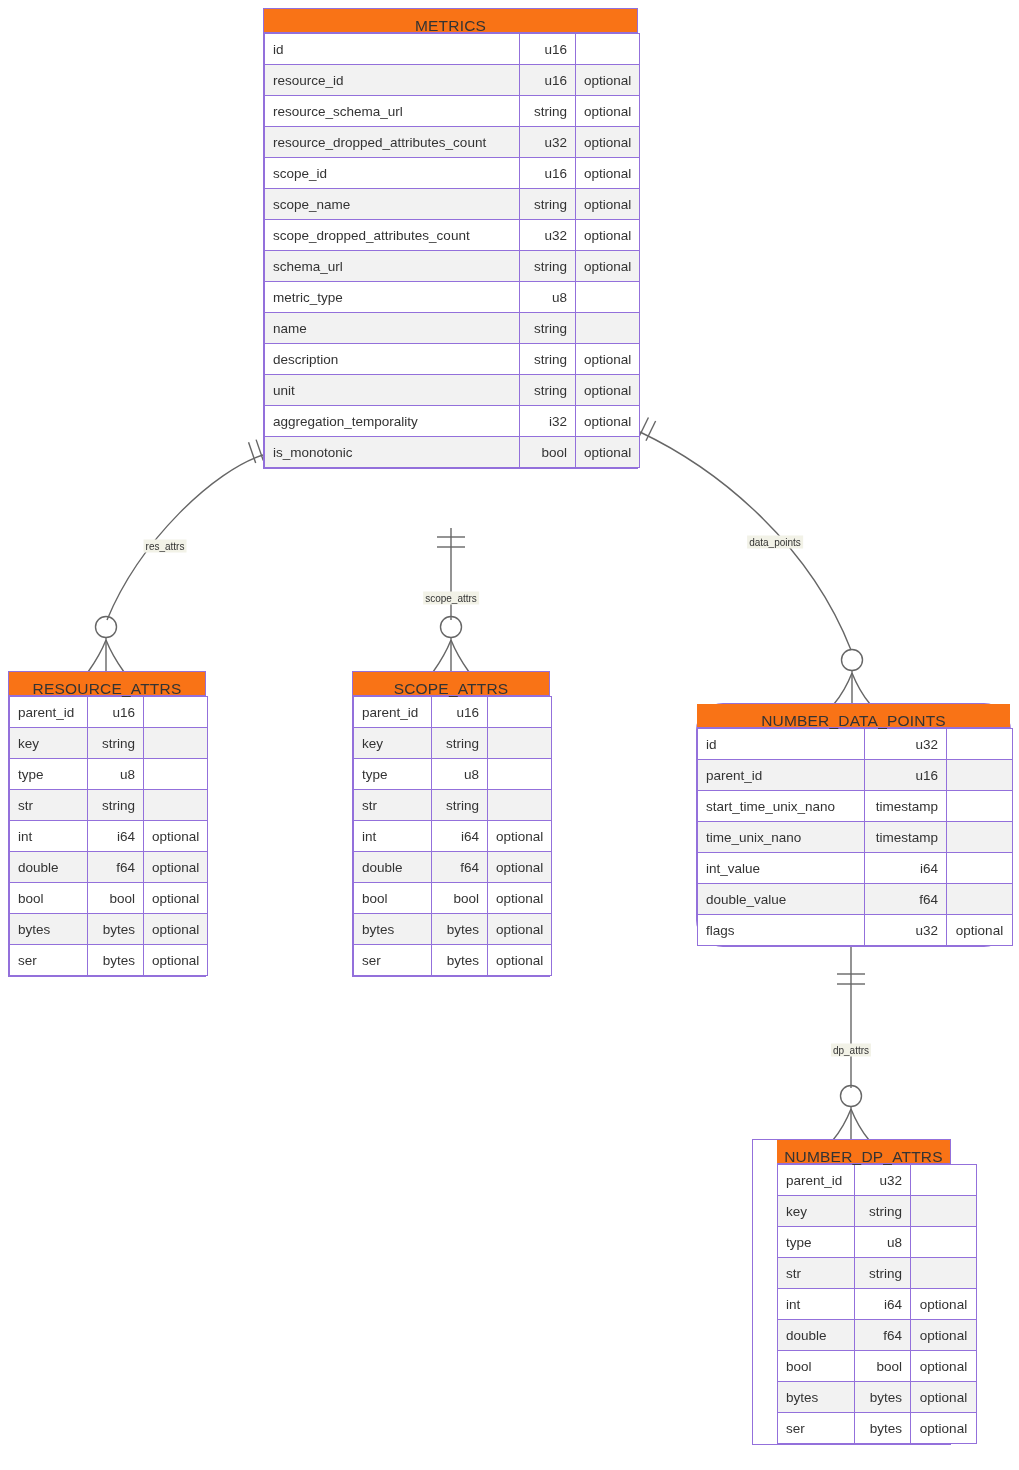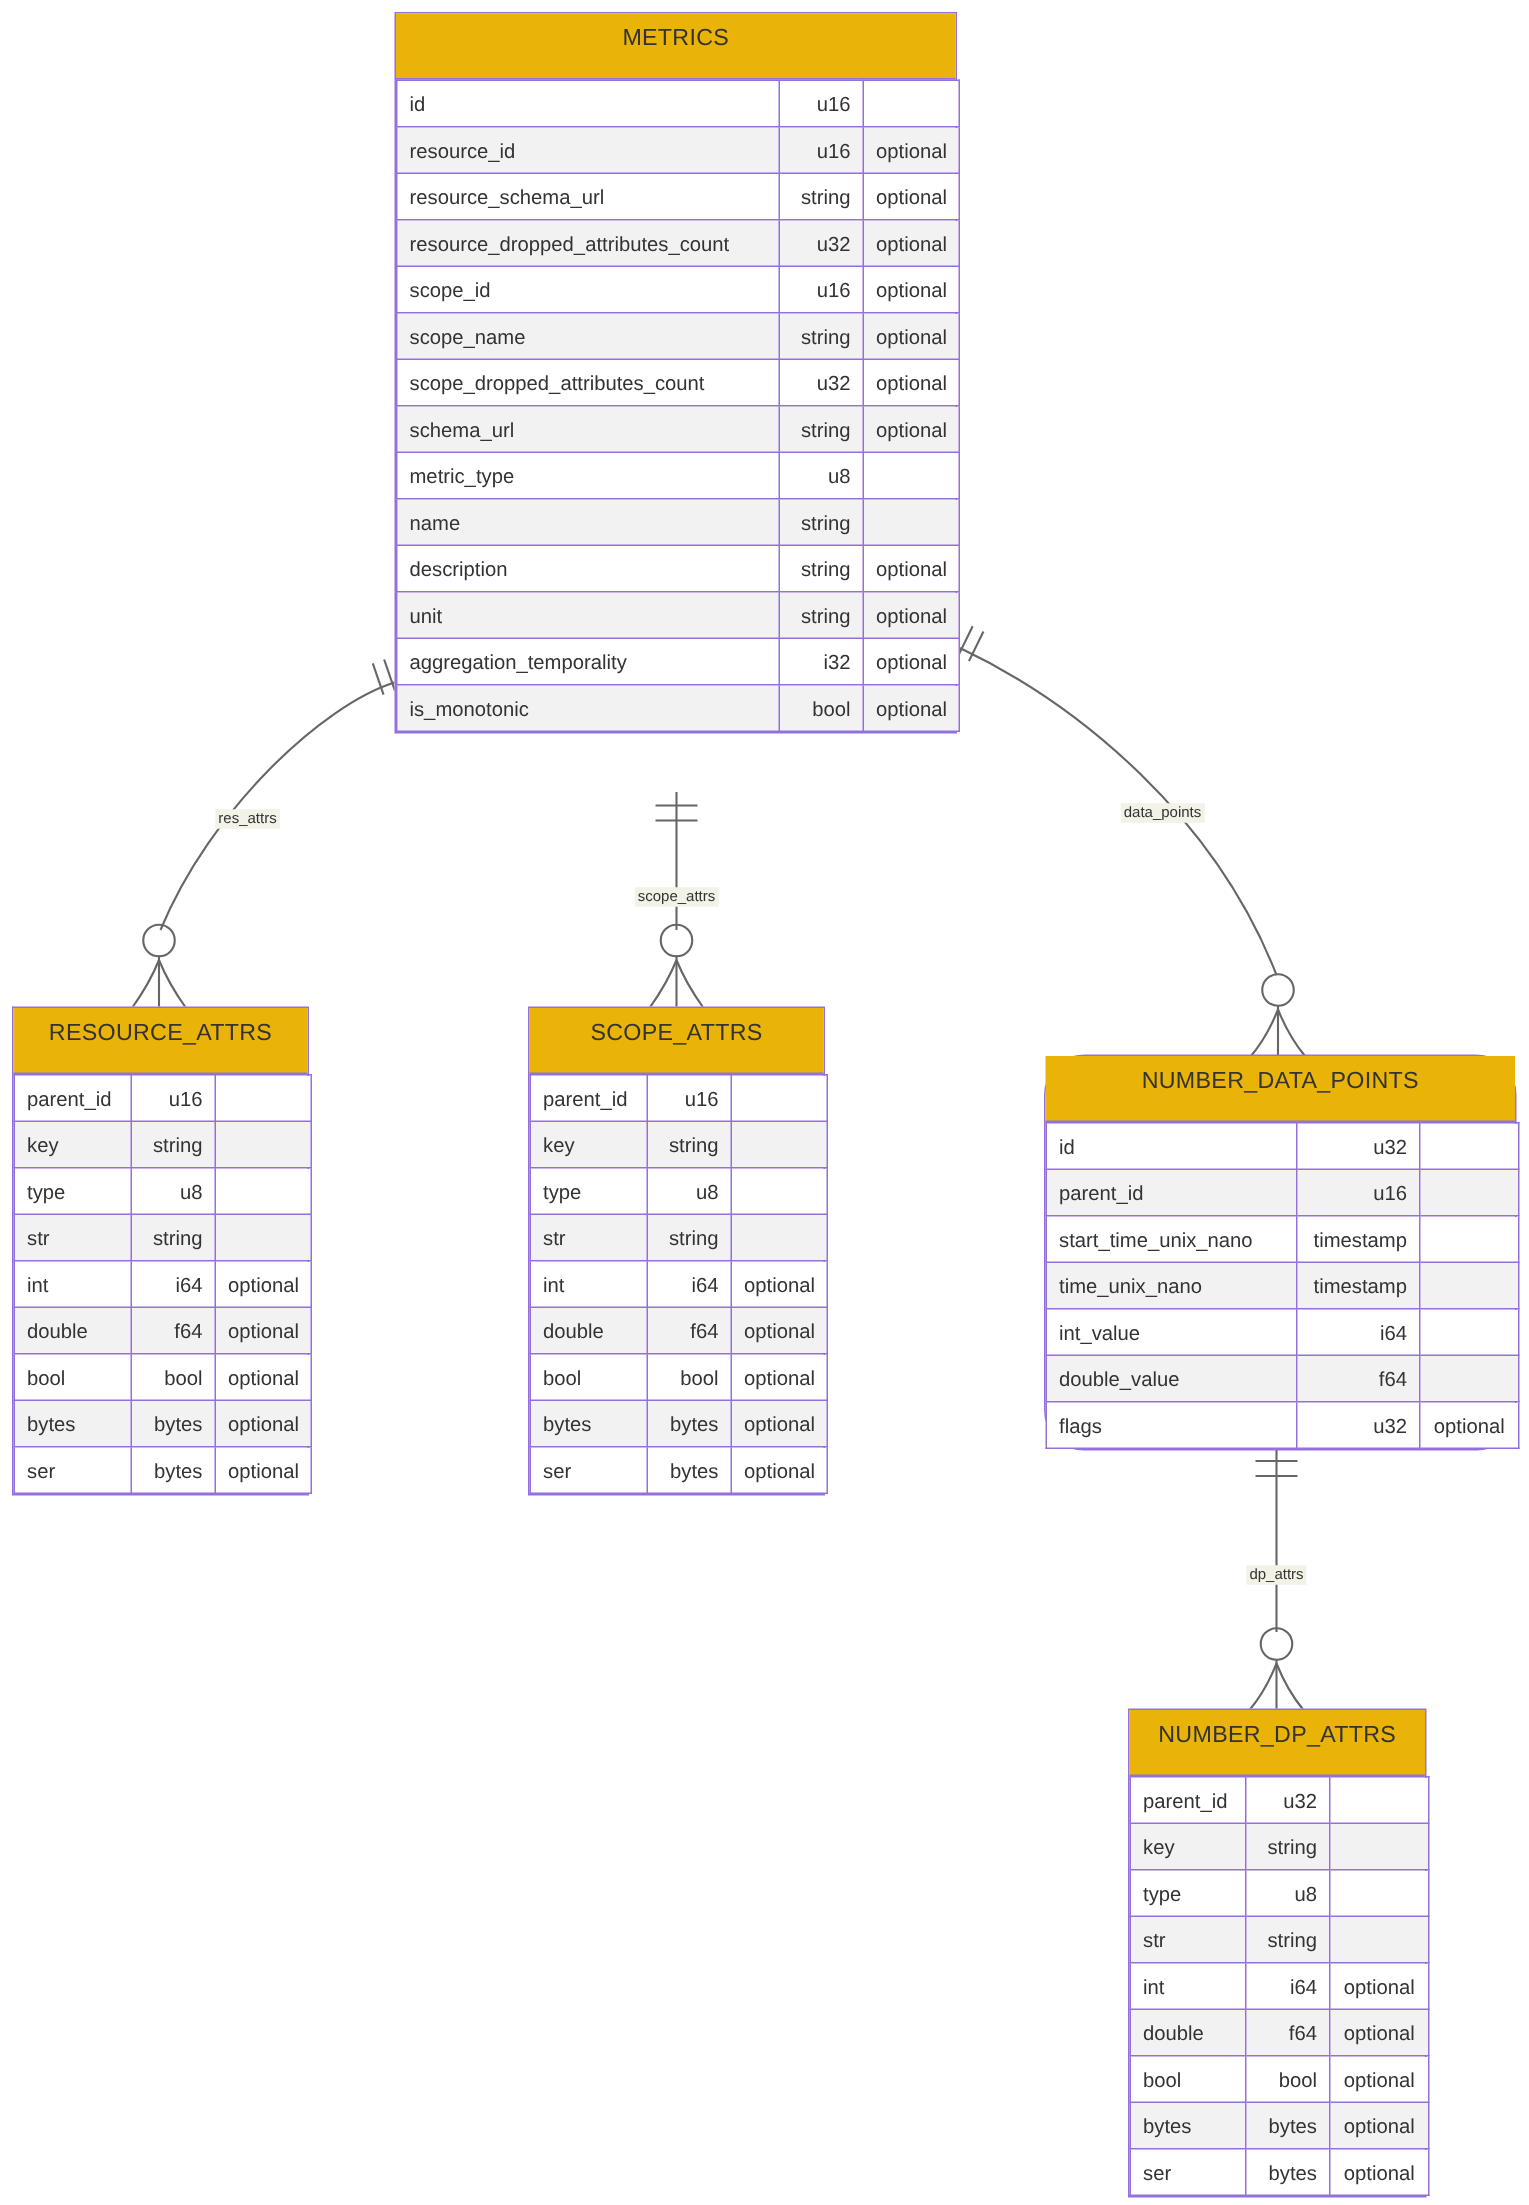--- a/index.html
+++ b/index.html
@@ -30,27 +30,27 @@
 
   
   .entity {
     position: absolute;
     border: 1.3px solid #9370DB;
     background: #ffffff;
     box-sizing: border-box;
     border-collapse: collapse;
   }
   .entity-title {
-    background: #eab308;
+    background: #f97316;
     border-bottom: 1.3px solid #9370DB;
     text-align: center;
     color: #333333;
     font-size: 15.5px;
     line-height: 34px;
-    height: 44px;
+    height: 24px;
     letter-spacing: 0.2px;
     box-sizing: border-box;
   }
   table.attrs {
     border-collapse: collapse;
     width: 100%;
     table-layout: fixed;
   }
   table.attrs td {
     border: 1.3px solid #9370DB;
@@ -398,21 +398,21 @@
           </tr>
           <tr>
             <td class="c-name">flags</td>
             <td class="c-type">u32</td>
             <td class="c-key">optional</td>
           </tr>
         </tbody>
     </table>
   </div>
 
-  <div class="entity" id="ent-number-dp-attrs" style="left:752px; top:1139px; width:199px;">
+  <div class="entity" id="ent-number-dp-attrs" style="left:752px; top:1139px; width:199px;padding-left:24px;">
     <div class="entity-title">NUMBER_DP_ATTRS</div>
     <table class="attrs">
       <colgroup>
           <col style="width:77px">
           <col style="width:56px">
           <col style="width:66px">
         </colgroup>
       <tbody>
           <tr>
             <td class="c-name">parent_id</td>

